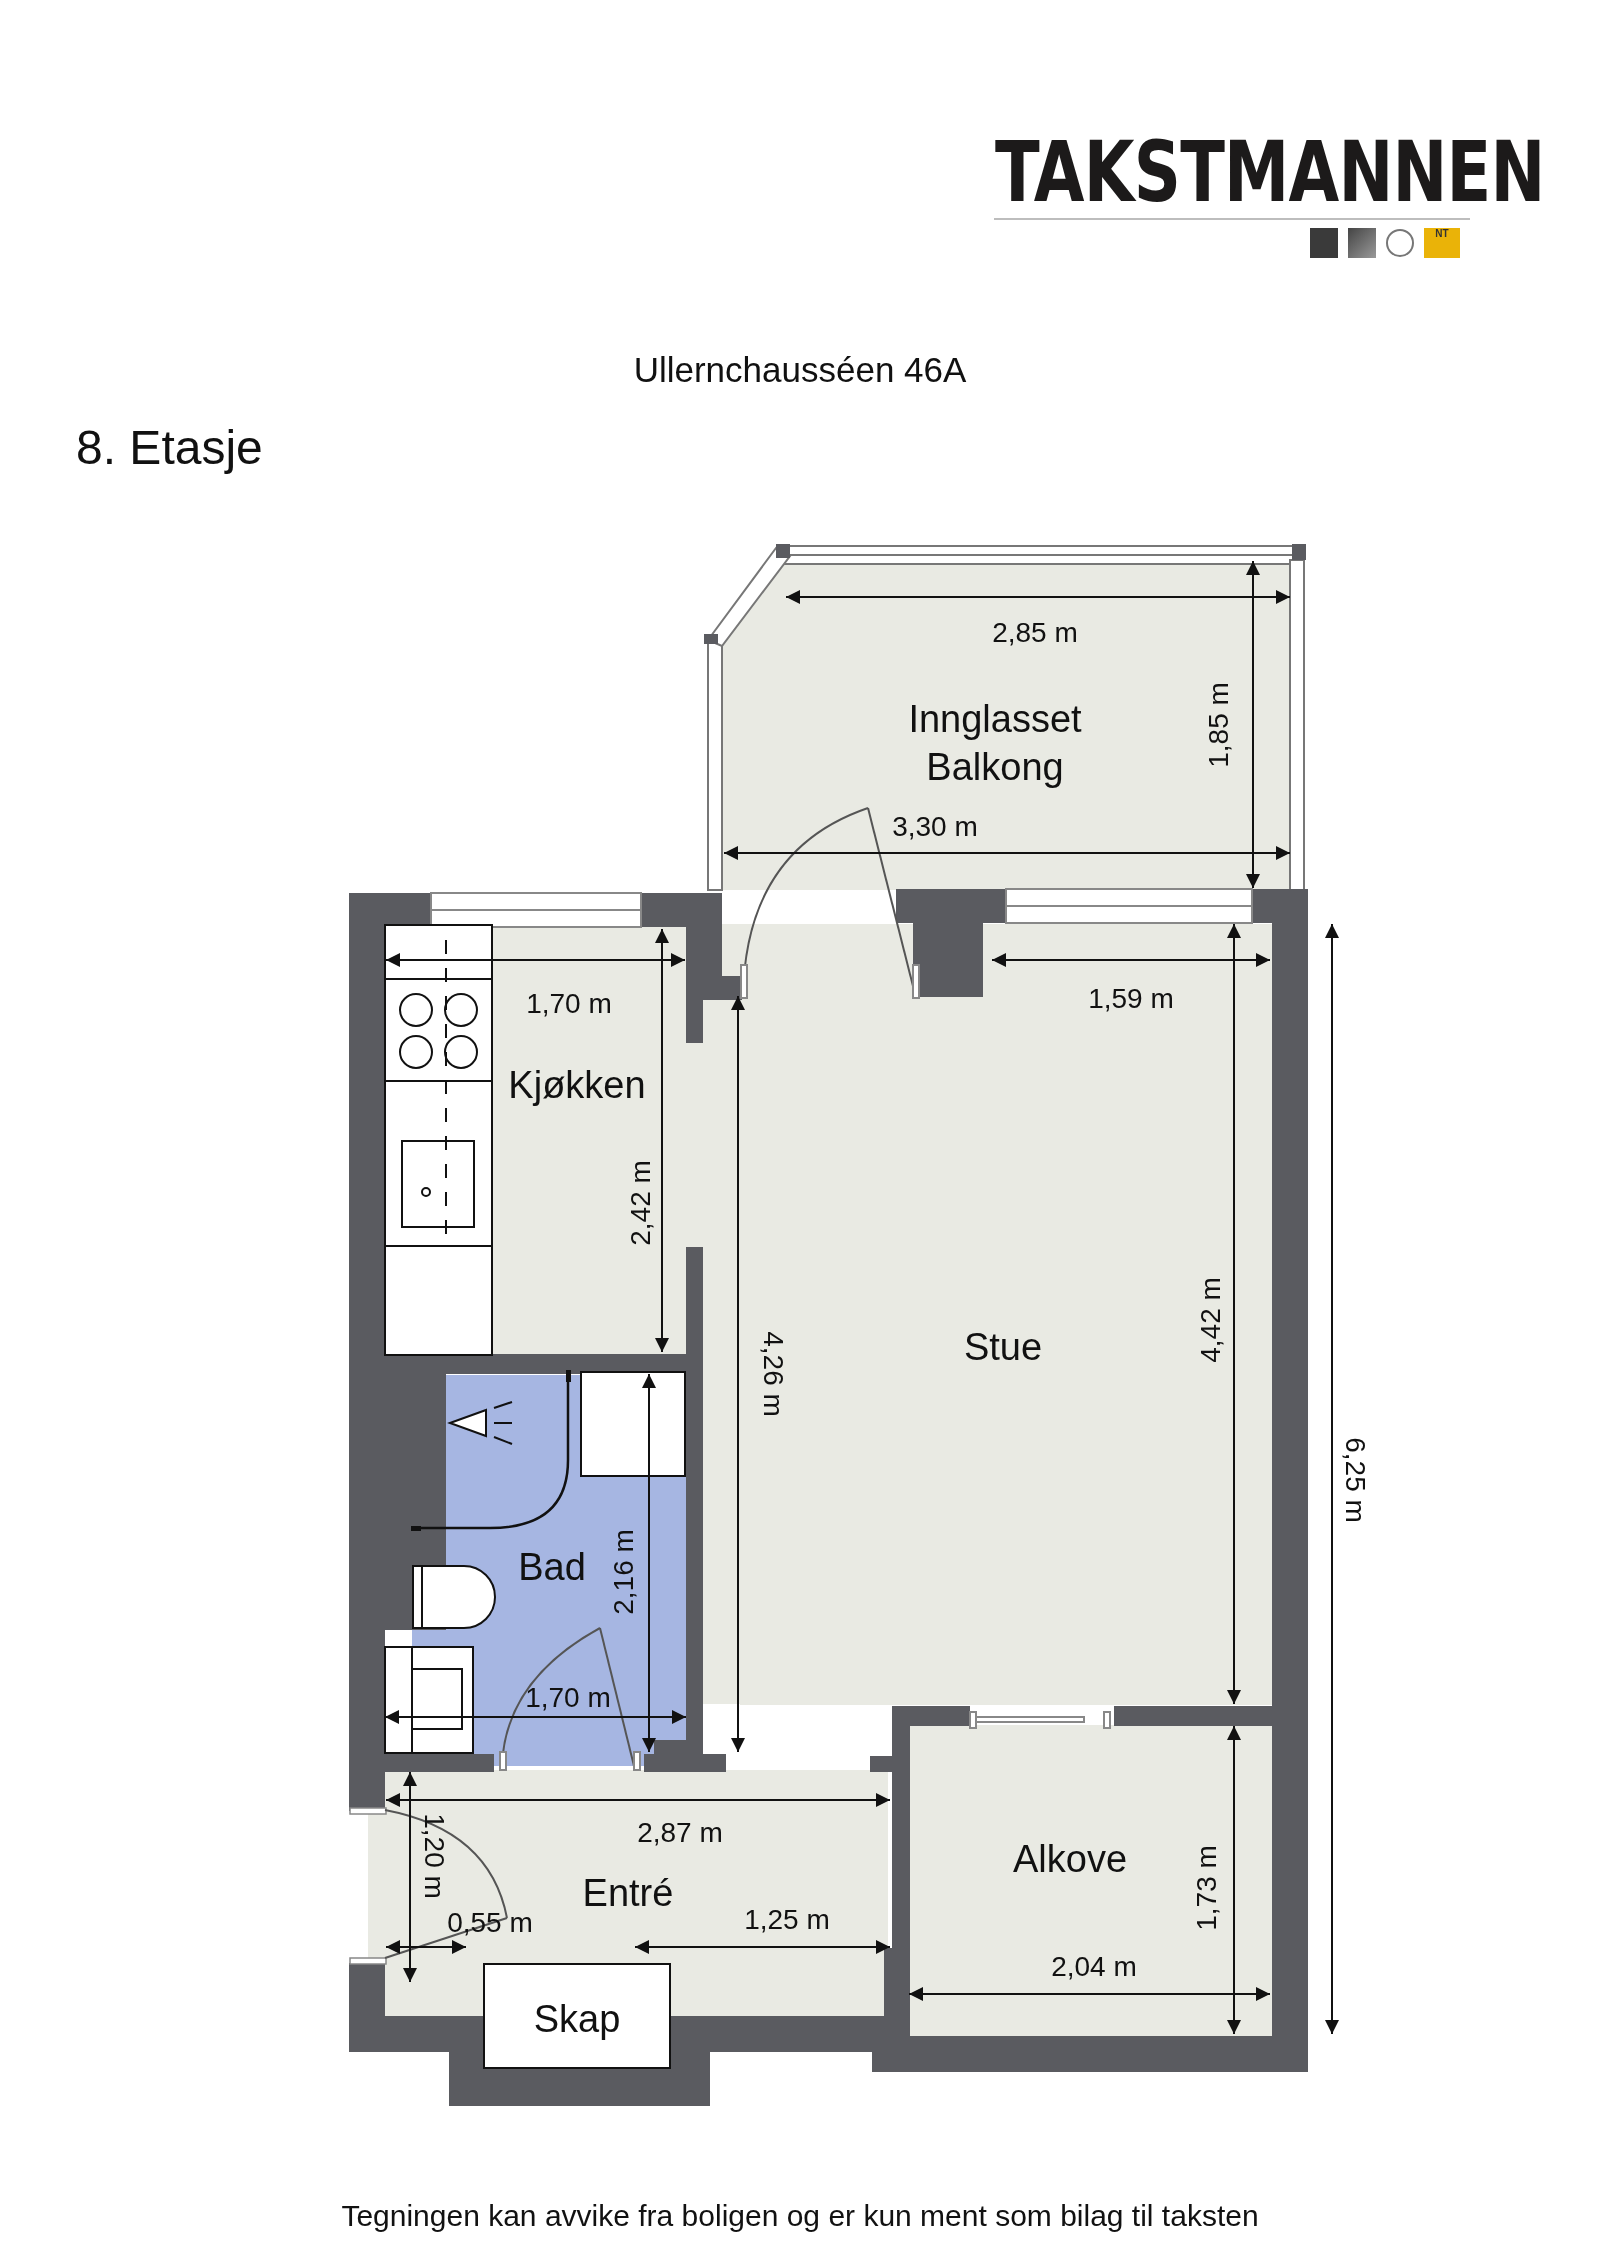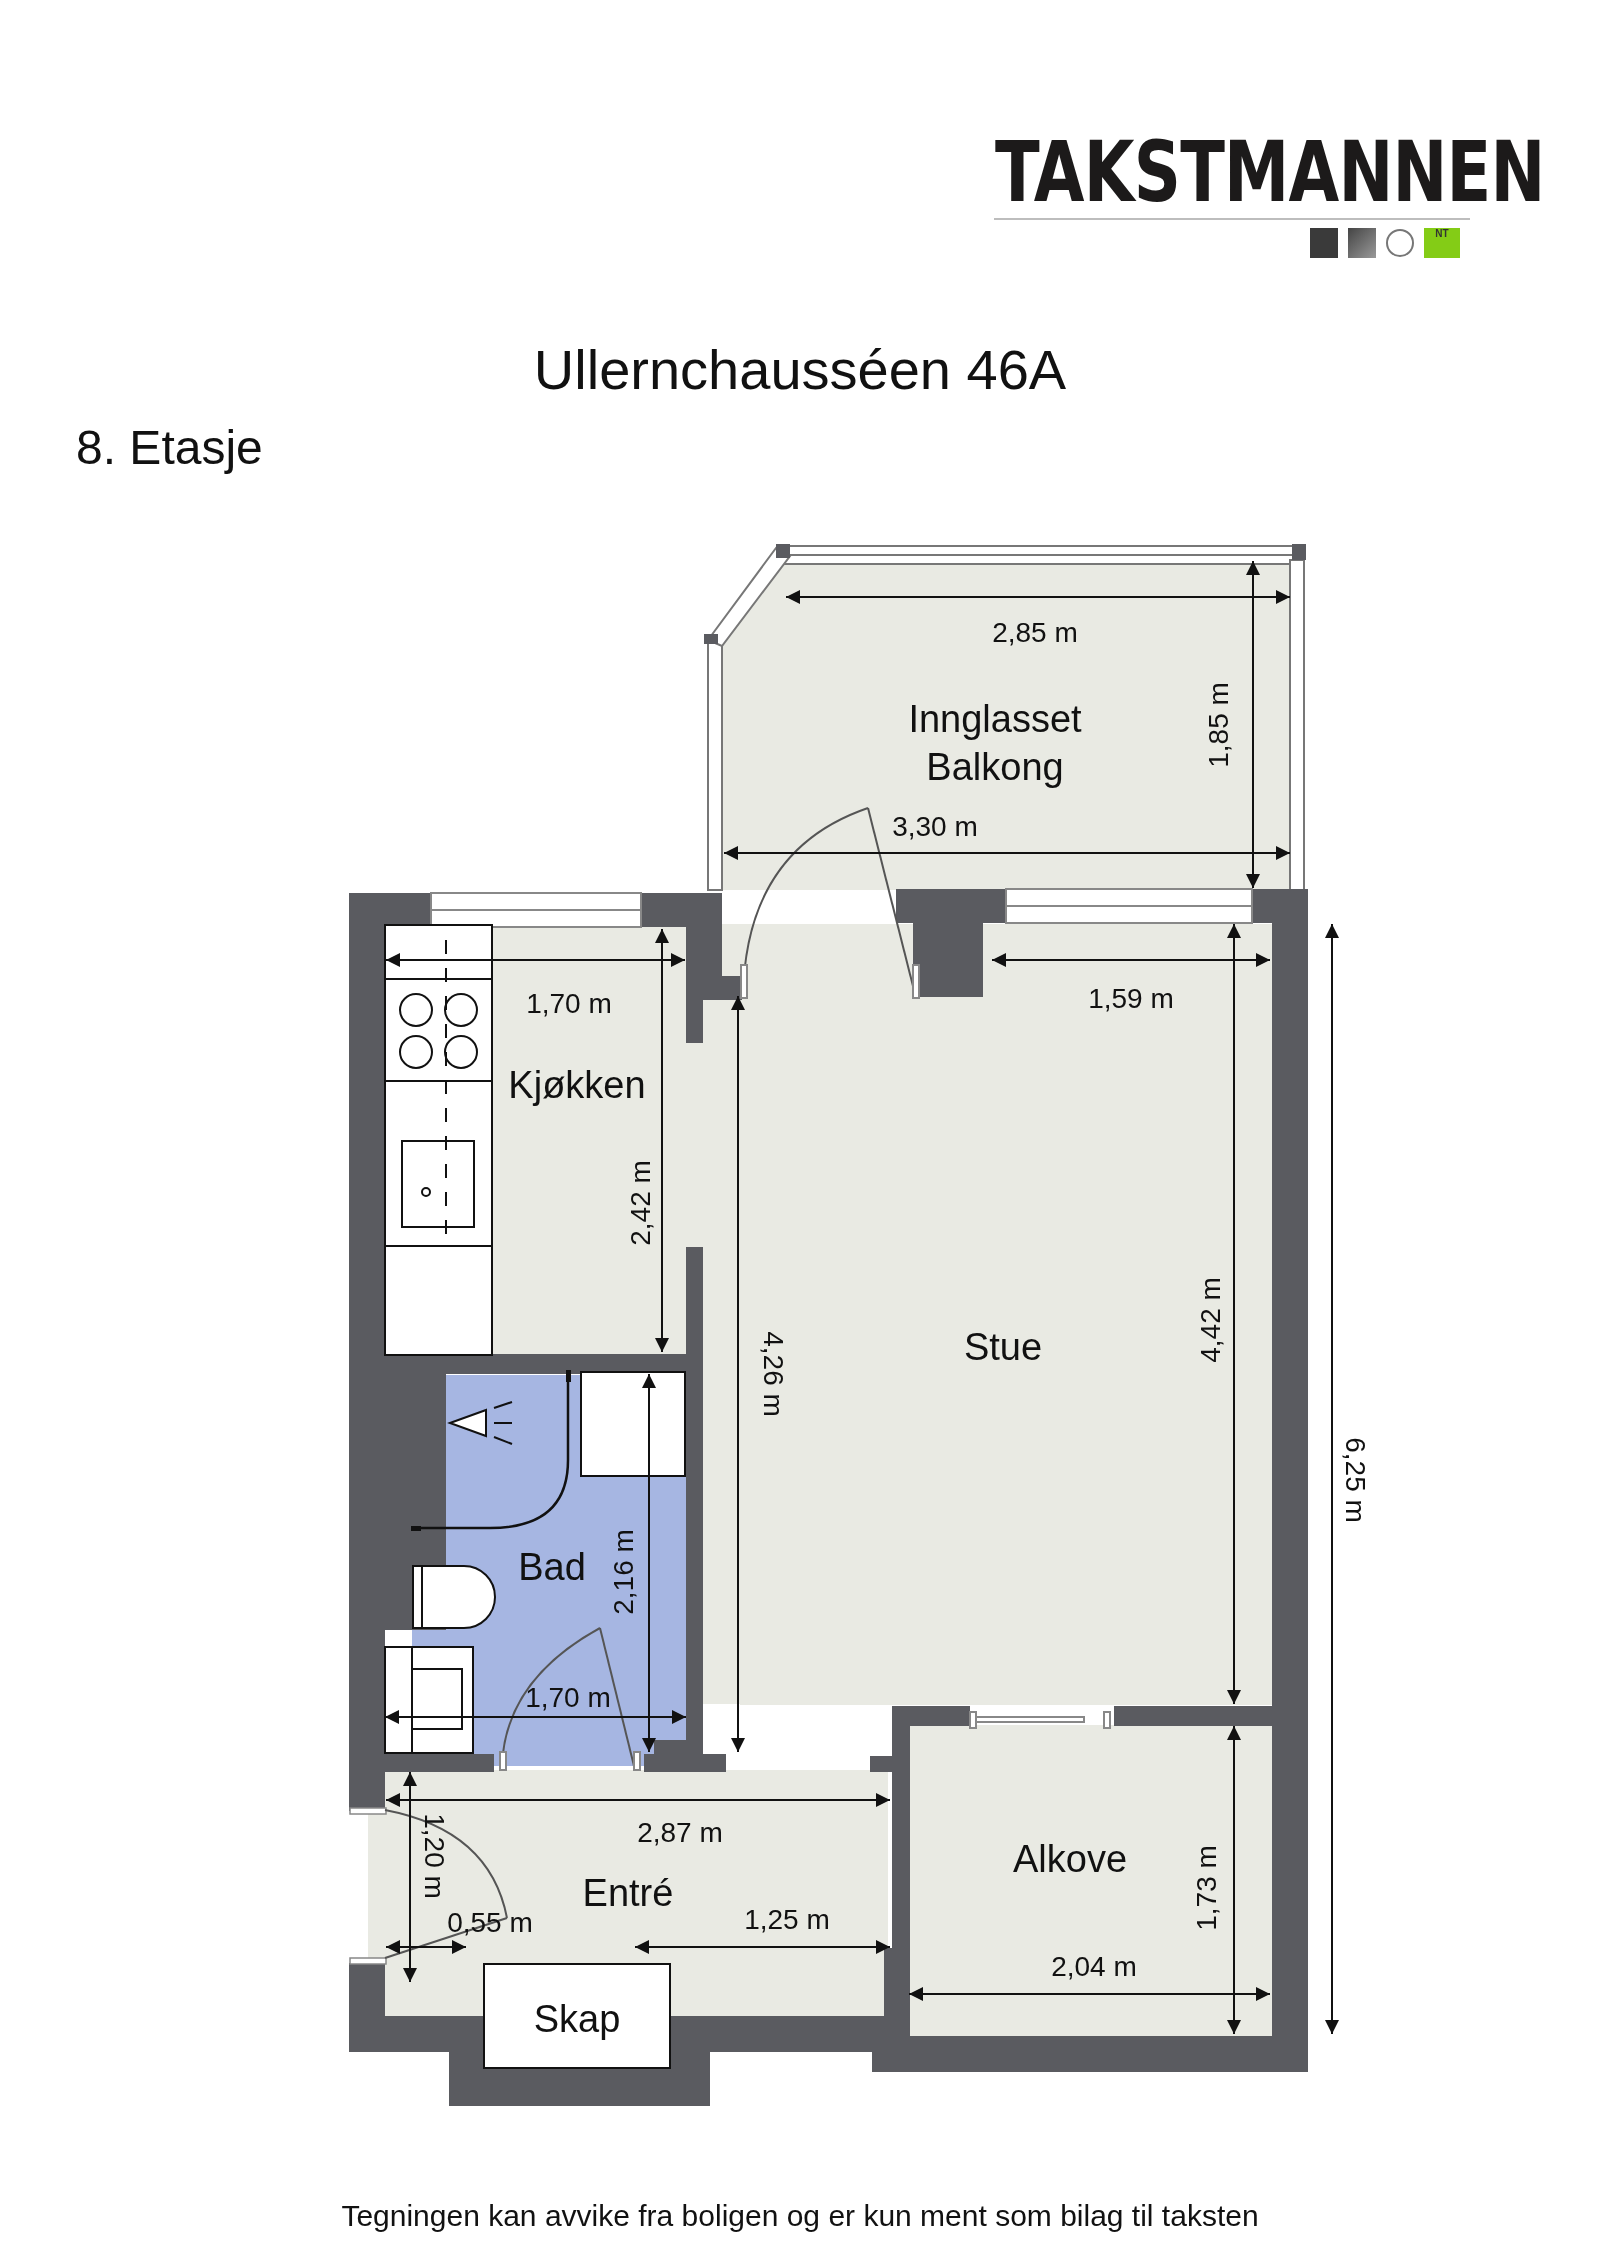--- a/index.html
+++ b/index.html
@@ -3,22 +3,22 @@
 <meta charset="utf-8">
 <style>
   html,body{margin:0;padding:0;background:#ffffff;}
   body{width:1600px;height:2264px;position:relative;overflow:hidden;font-family:"Liberation Sans",sans-serif;color:#111;}
   .logo-wordmark{position:absolute;left:995px;top:122px;width:475px;height:100px;font-family:"DejaVu Sans",sans-serif;font-weight:bold;font-size:84px;letter-spacing:-1px;line-height:100px;color:#1c1a1a;transform:scaleX(0.78);transform-origin:left top;white-space:nowrap;}
   .logo-rule{position:absolute;left:994px;top:218px;width:476px;height:2px;background:#bdbdbd;}
   .logo-badges{position:absolute;left:1310px;top:228px;display:flex;gap:10px;align-items:center;}
   .badge{width:28px;height:30px;background:#3a3a3a;}
   .badge.b2{background:linear-gradient(135deg,#444,#999);}
   .badge.b3{background:#fff;border:2px solid #777;border-radius:50%;width:24px;height:24px;}
-  .badge.b4{background:#84cc16;color:#333;font-size:10px;font-weight:bold;font-family:"Liberation Sans",sans-serif;width:36px;line-height:12px;text-align:center;}
-  .title{position:absolute;left:0;width:1600px;top:340px;text-align:center;font-size:56px;line-height:60px;}
+  .badge.b4{background:#eab308;color:#333;font-size:10px;font-weight:bold;font-family:"Liberation Sans",sans-serif;width:36px;line-height:12px;text-align:center;}
+  .title{position:absolute;left:0;width:1600px;top:340px;text-align:center;font-size:35px;line-height:60px;}
   .floor-label{position:absolute;left:76px;top:420px;font-size:48px;line-height:56px;}
   .disclaimer{position:absolute;left:0;width:1600px;top:2150px;text-align:center;font-size:30px;line-height:36px;margin-top:48px;}
   svg.plan{position:absolute;left:0;top:0;}
   .room-lbl{font-family:"Liberation Sans",sans-serif;font-size:38px;fill:#111;}
   .dim-lbl{font-family:"Liberation Sans",sans-serif;font-size:28px;fill:#111;}
 </style>
 </head>
 <body>
 
 <div class="logo-wordmark">TAKSTMANNEN</div>

